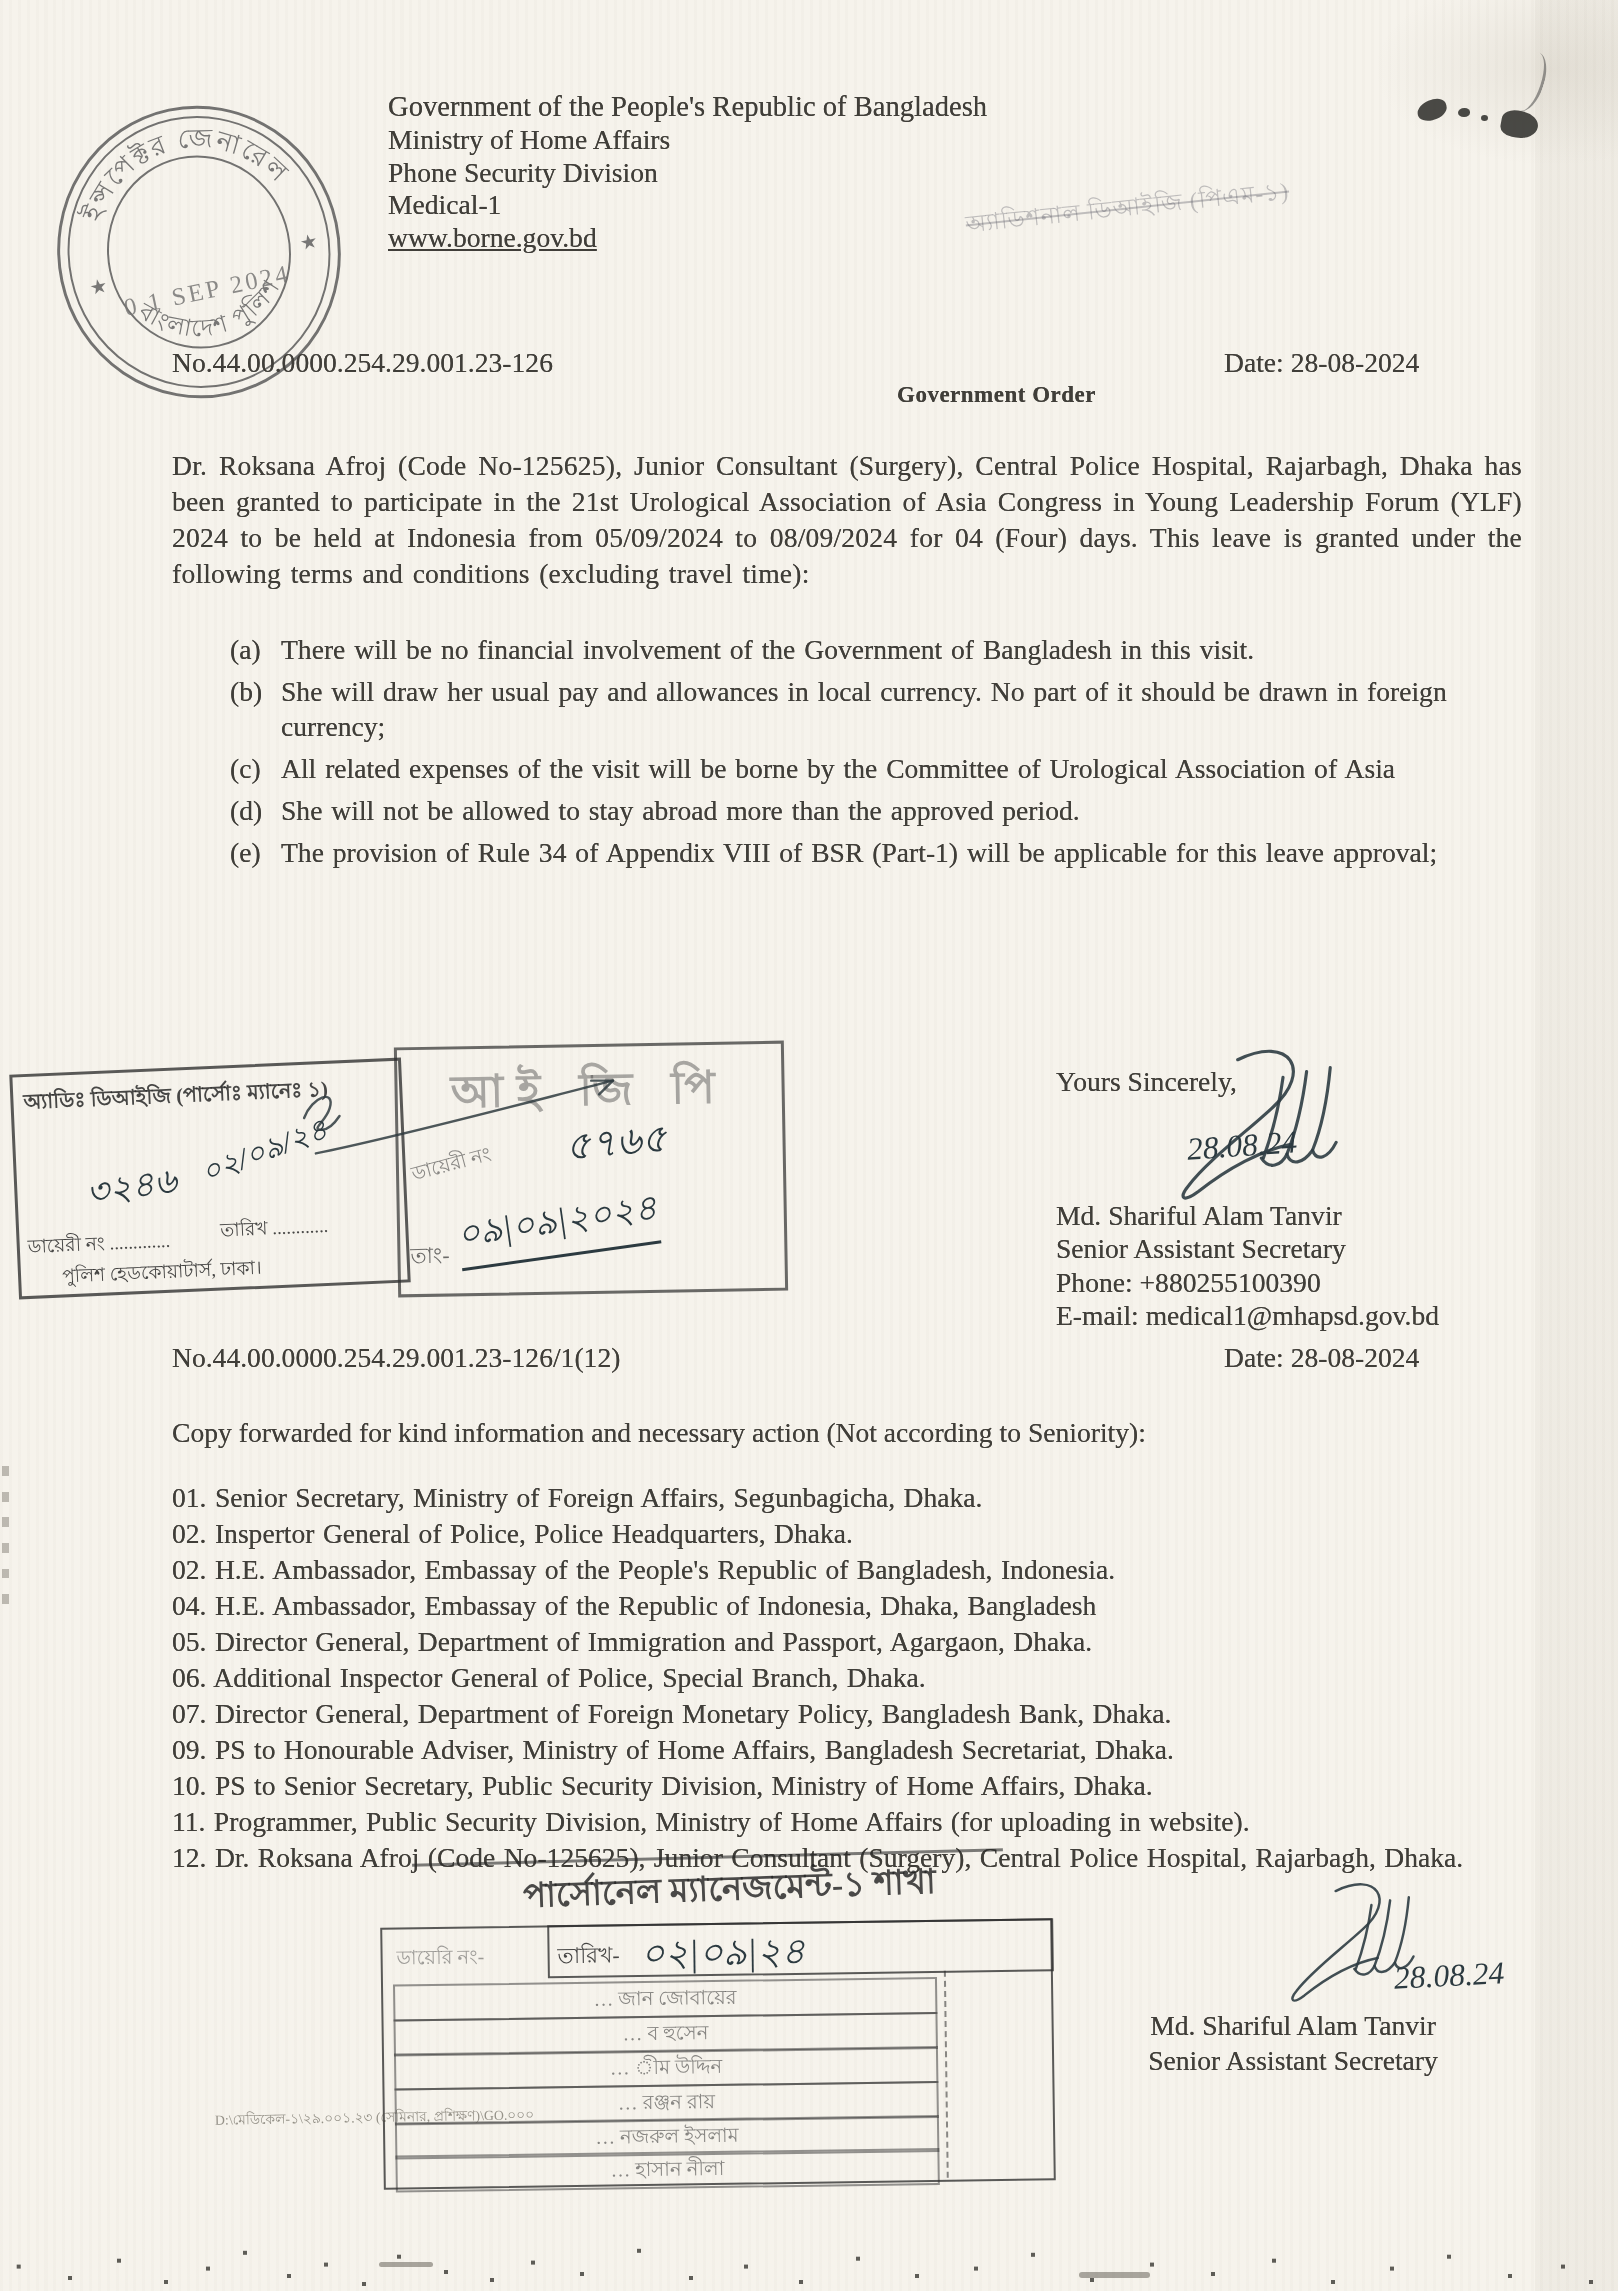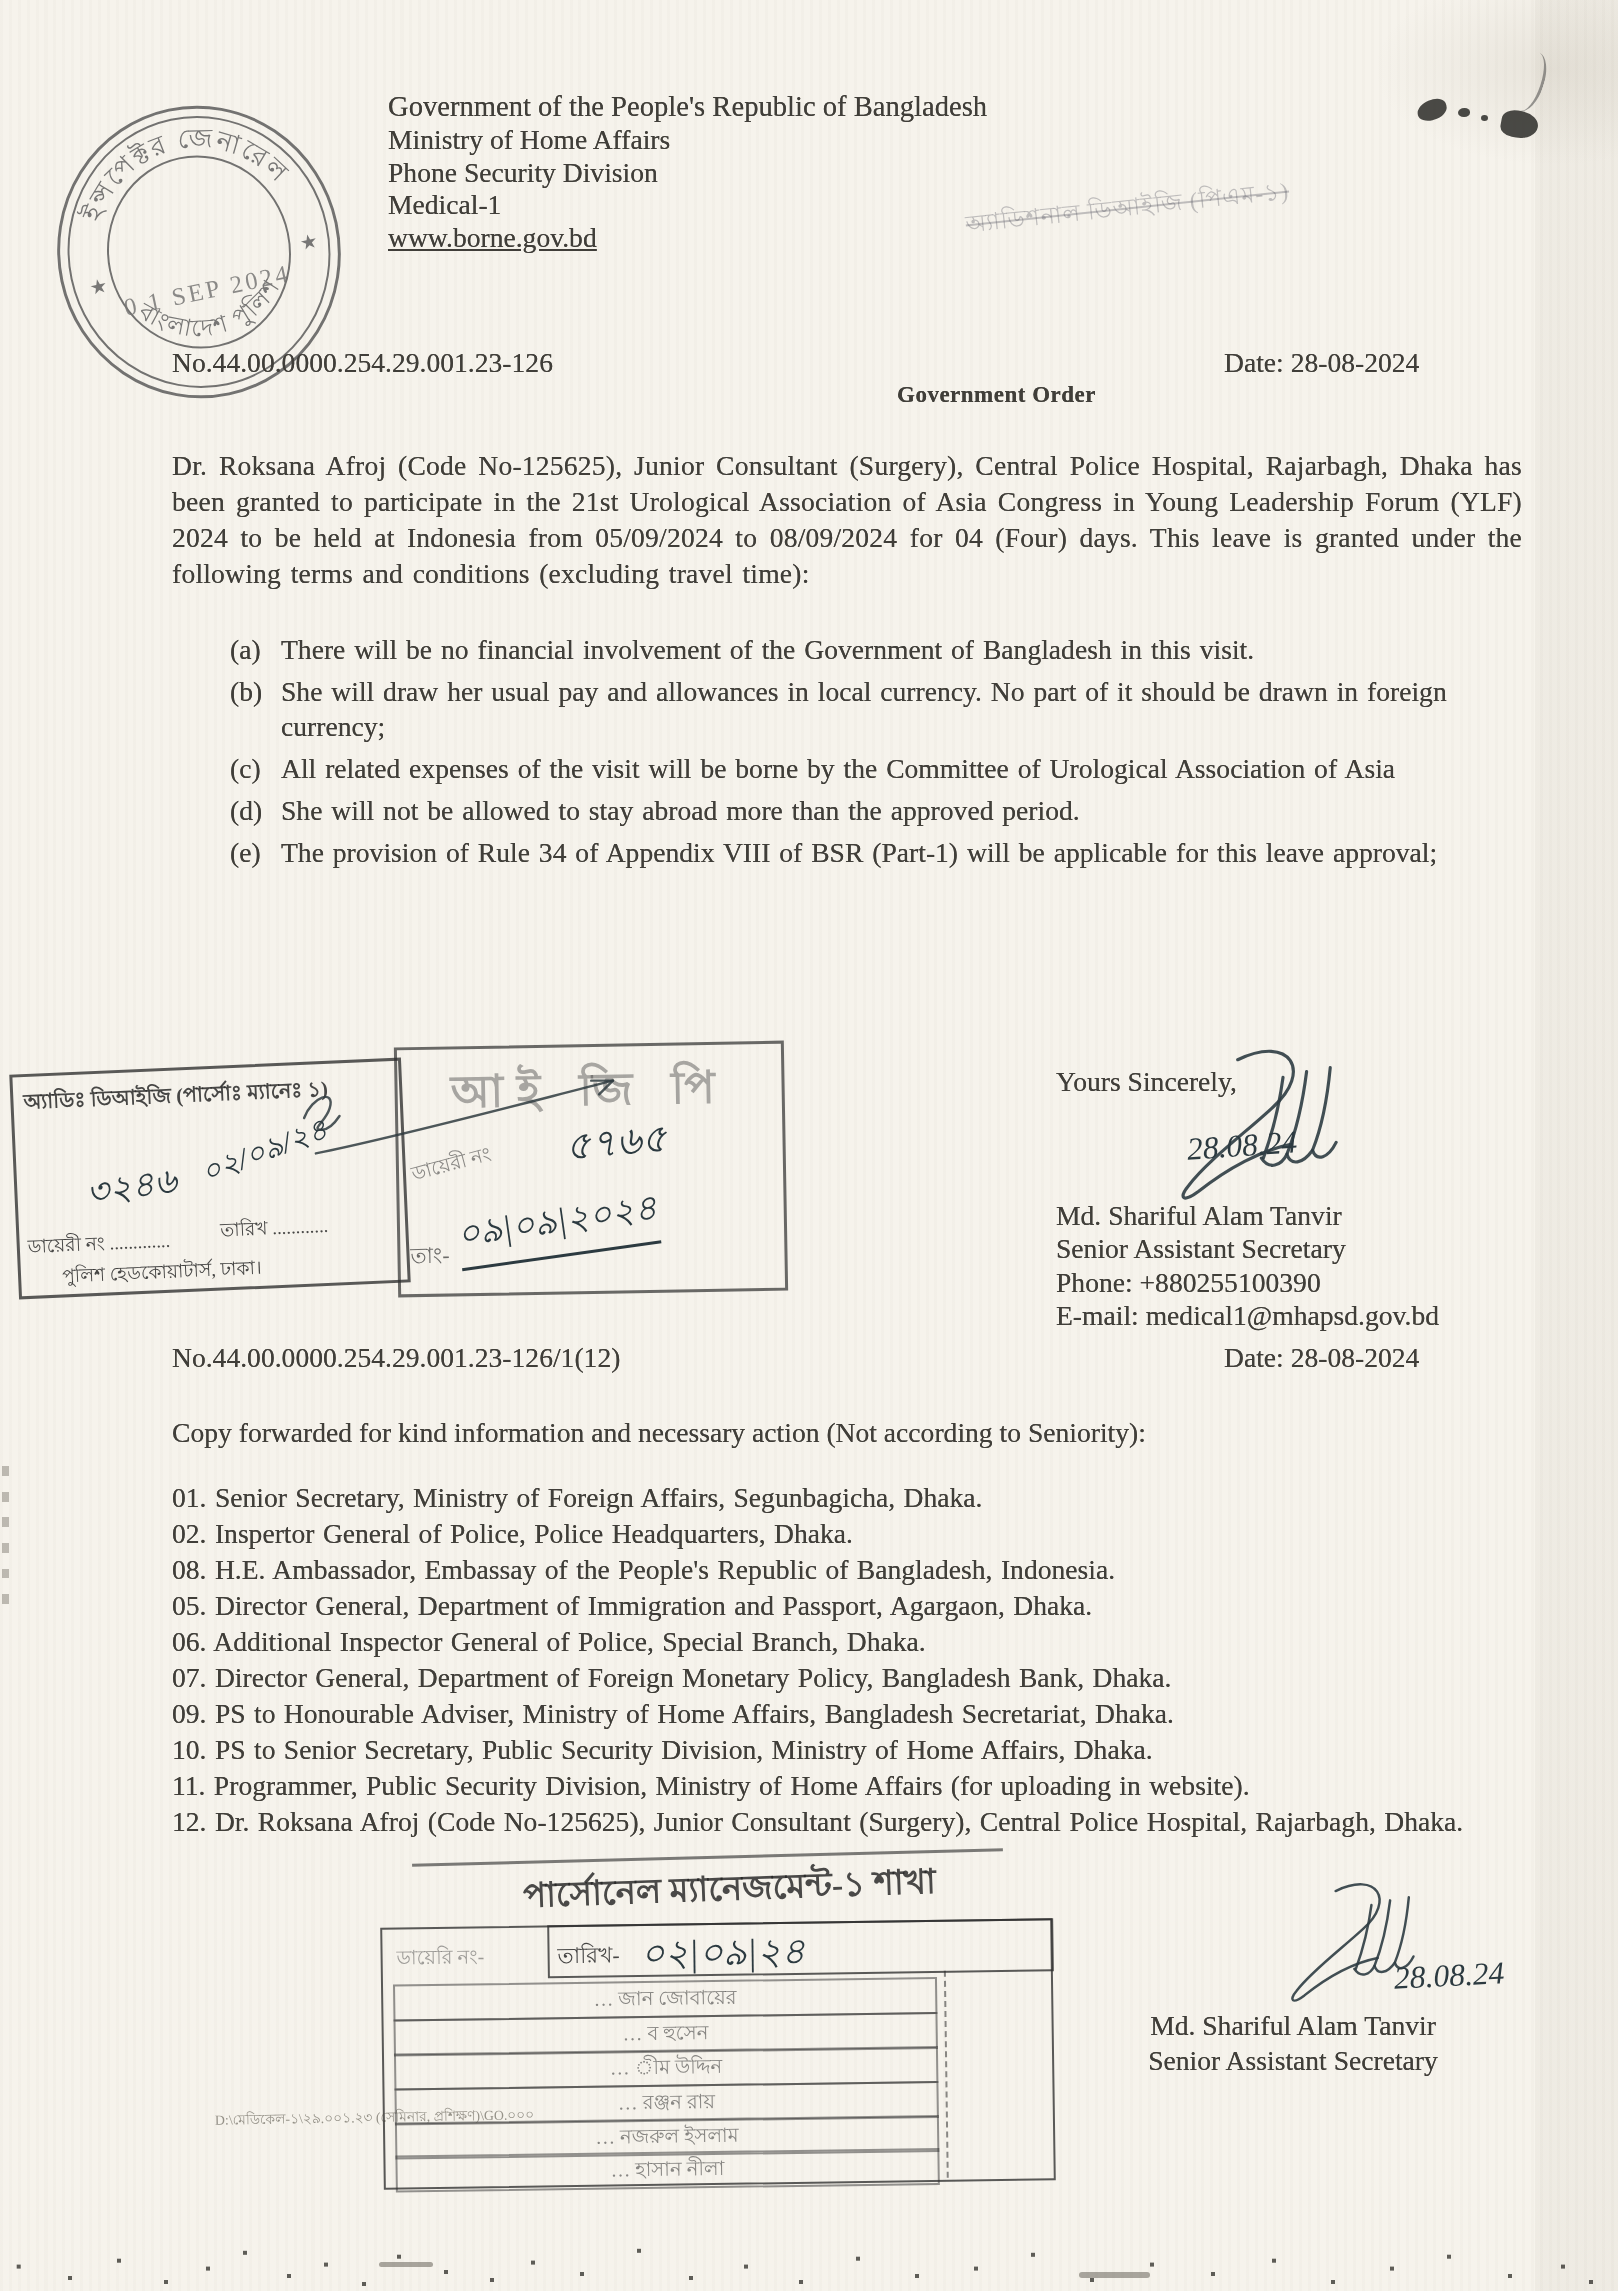--- a/index.html
+++ b/index.html
@@ -209,21 +209,22 @@
   <div class="abs sigline ink" style="top:1267px">Phone: +880255100390</div>
   <div class="abs sigline ink" style="top:1300px">E-mail: medical1@mhapsd.gov.bd</div>
 
   <div class="abs reftext ink" style="left:172px;top:1342px">No.44.00.0000.254.29.001.23-126/1(12)</div>
   <div class="abs reftext ink" style="left:1224px;top:1342px">Date: 28-08-2024</div>
   <div class="abs reftext ink" style="left:172px;top:1417px">Copy forwarded for kind information and necessary action (Not according to Seniority):</div>
 
   <div class="abs copylist ink">
     <div>01. Senior Secretary, Ministry of Foreign Affairs, Segunbagicha, Dhaka.</div>
     <div>02. Inspertor General of Police, Police Headquarters, Dhaka.</div>
-    <div>08. H.E. Ambassador, Embassay of the People's Republic of Bangladesh, Indonesia.</div>
+    <div>02. H.E. Ambassador, Embassay of the People's Republic of Bangladesh, Indonesia.</div>
+    <div>04. H.E. Ambassador, Embassay of the Republic of Indonesia, Dhaka, Bangladesh</div>
     <div>05. Director General, Department of Immigration and Passport, Agargaon, Dhaka.</div>
     <div>06. Additional Inspector General of Police, Special Branch, Dhaka.</div>
     <div>07. Director General, Department of Foreign Monetary Policy, Bangladesh Bank, Dhaka.</div>
     <div>09. PS to Honourable Adviser, Ministry of Home Affairs, Bangladesh Secretariat, Dhaka.</div>
     <div>10. PS to Senior Secretary, Public Security Division, Ministry of Home Affairs, Dhaka.</div>
     <div>11. Programmer, Public Security Division, Ministry of Home Affairs (for uploading in website).</div>
     <div>12. Dr. Roksana Afroj (Code No-125625), Junior Consultant (Surgery), Central Police Hospital, Rajarbagh, Dhaka.</div>
   </div>
 
   <div class="abs bstrike"></div>

